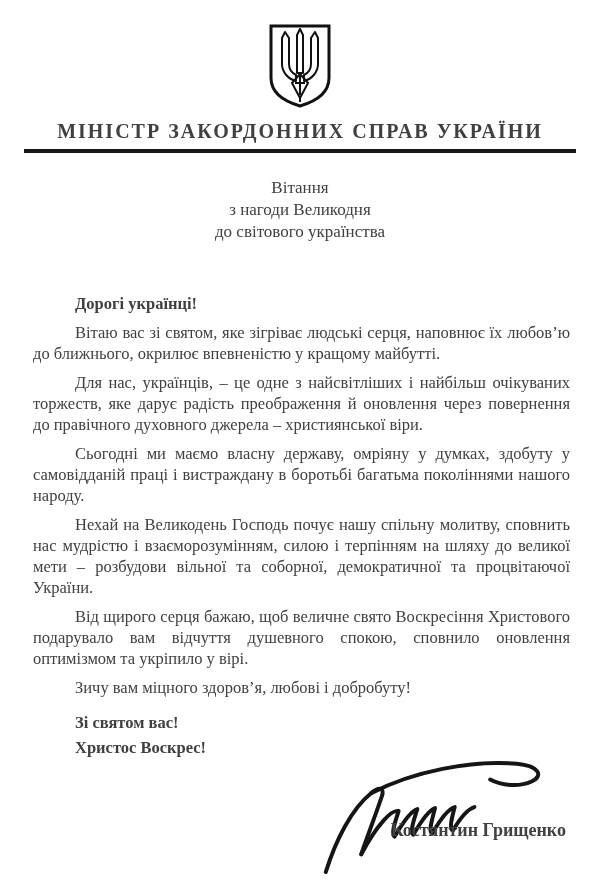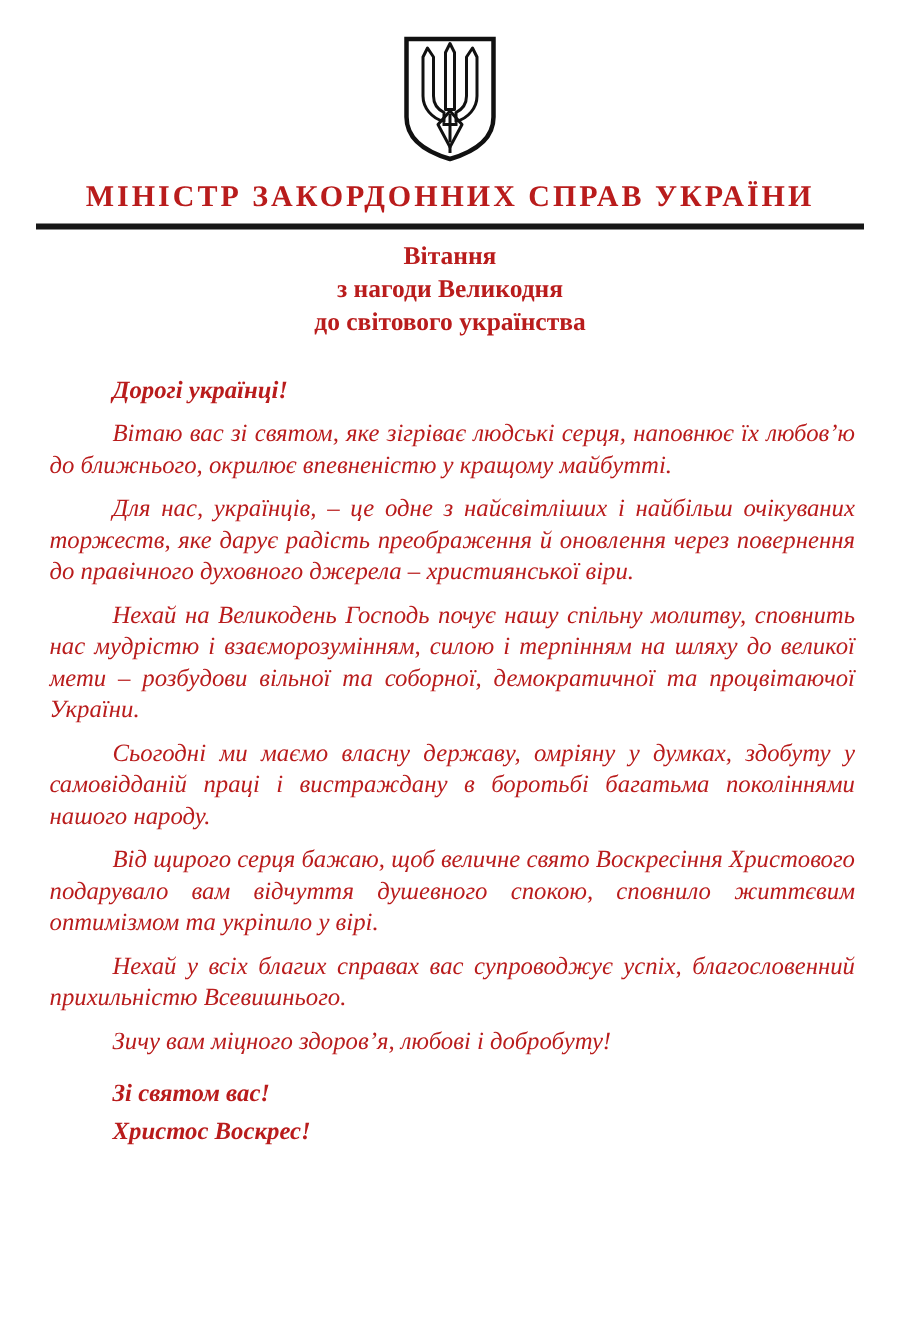--- a/index.html
+++ b/index.html
@@ -6,21 +6,21 @@
     margin: 0;
     padding: 0;
     background: #e8e8e8;
   }
   .page {
     position: relative;
     width: 600px;
     height: 882px;
     margin: 0 auto;
     background: #ffffff;
-    color: #b91c1c;
+    color: #404040;
     font-family: "Liberation Serif", "DejaVu Serif", serif;
     overflow: hidden;
     box-sizing: border-box;
   }
   .emblem {
     display: block;
     margin: 22px auto 0 auto;
     width: 66px;
     height: 88px;
   }
@@ -31,31 +31,30 @@
     font-weight: bold;
     letter-spacing: 2px;
     white-space: nowrap;
   }
   .header-rule {
     margin: 6px 24px 0 24px;
     height: 4px;
     background: #171717;
   }
   .title-block {
-    margin-top: 7px;
+    margin-top: 24px;
     text-align: center;
     font-size: 17px;
-    font-weight: bold;
+    font-weight: normal;
     line-height: 22px;
   }
   .body-block {
-    margin: 23px 30px 0 33px;
+    margin: 50px 30px 0 33px;
     font-size: 16.5px;
     line-height: 21px;
-    font-style: italic;
   }
   .body-block p {
     margin: 0 0 8px 0;
     text-indent: 42px;
     text-align: justify;
   }
   .body-block p.bold {
     font-weight: bold;
   }
   .body-block p.gap-top {
@@ -116,23 +115,35 @@
   <div class="title-block">
     <div>Вітання</div>
     <div>з нагоди Великодня</div>
     <div>до світового українства</div>
   </div>
 
   <div class="body-block">
     <p class="bold">Дорогі українці!</p>
     <p>Вітаю вас зі святом, яке зігріває людські серця, наповнює їх любов’ю до ближнього, окрилює впевненістю у кращому майбутті.</p>
     <p>Для нас, українців, – це одне з найсвітліших і найбільш очікуваних торжеств, яке дарує радість преображення й оновлення через повернення до правічного духовного джерела – християнської віри.</p>
+    <p>Сьогодні ми маємо власну державу, омріяну у думках, здобуту у самовідданій праці і вистраждану в боротьбі багатьма поколіннями нашого народу.</p>
     <p>Нехай на Великодень Господь почує нашу спільну молитву, сповнить нас мудрістю і взаєморозумінням, силою і терпінням на шляху до великої мети – розбудови вільної та соборної, демократичної та процвітаючої України.</p>
-    <p>Сьогодні ми маємо власну державу, омріяну у думках, здобуту у самовідданій праці і вистраждану в боротьбі багатьма поколіннями нашого народу.</p>
-    <p>Від щирого серця бажаю, щоб величне свято Воскресіння Христового подарувало вам відчуття душевного спокою, сповнило життєвим оптимізмом та укріпило у вірі.</p>
-    <p>Нехай у всіх благих справах вас супроводжує успіх, благословенний прихильністю Всевишнього.</p>
+    <p>Від щирого серця бажаю, щоб величне свято Воскресіння Христового подарувало вам відчуття душевного спокою, сповнило оновлення оптимізмом та укріпило у вірі.</p>
     <p>Зичу вам міцного здоров’я, любові і добробуту!</p>
     <p class="bold gap-top tight">Зі святом вас!</p>
     <p class="bold">Христос Воскрес!</p>
   </div>
 
+  <div class="signature-block">
+    <svg class="signature-mark" viewBox="0 0 270 130" aria-hidden="true">
+      <g fill="none" stroke="#151515" stroke-width="4" stroke-linecap="round" stroke-linejoin="round">
+
+        <path d="M20 126 C 30 94 46 62 66 46 C 74 39 80 40 77 49 C 70 70 62 90 56 108"></path>
+
+        <path d="M66 46 C 108 24 168 12 214 16 C 236 18 242 28 229 34 C 216 40 198 38 187 32"></path>
+
+        <path d="M56 108 C 72 78 87 62 94 64 C 90 76 86 88 90 90 C 98 76 106 64 113 62 C 109 74 105 86 109 88 C 117 74 125 63 131 61 C 128 73 124 85 128 87 C 136 73 144 62 151 60 C 148 71 145 82 149 84 C 156 72 164 62 171 60"></path>
+      </g>
+    </svg>
+    <div class="signature-name">Костянтин Грищенко</div>
+  </div>
 
 </div>
 
 </body></html>

